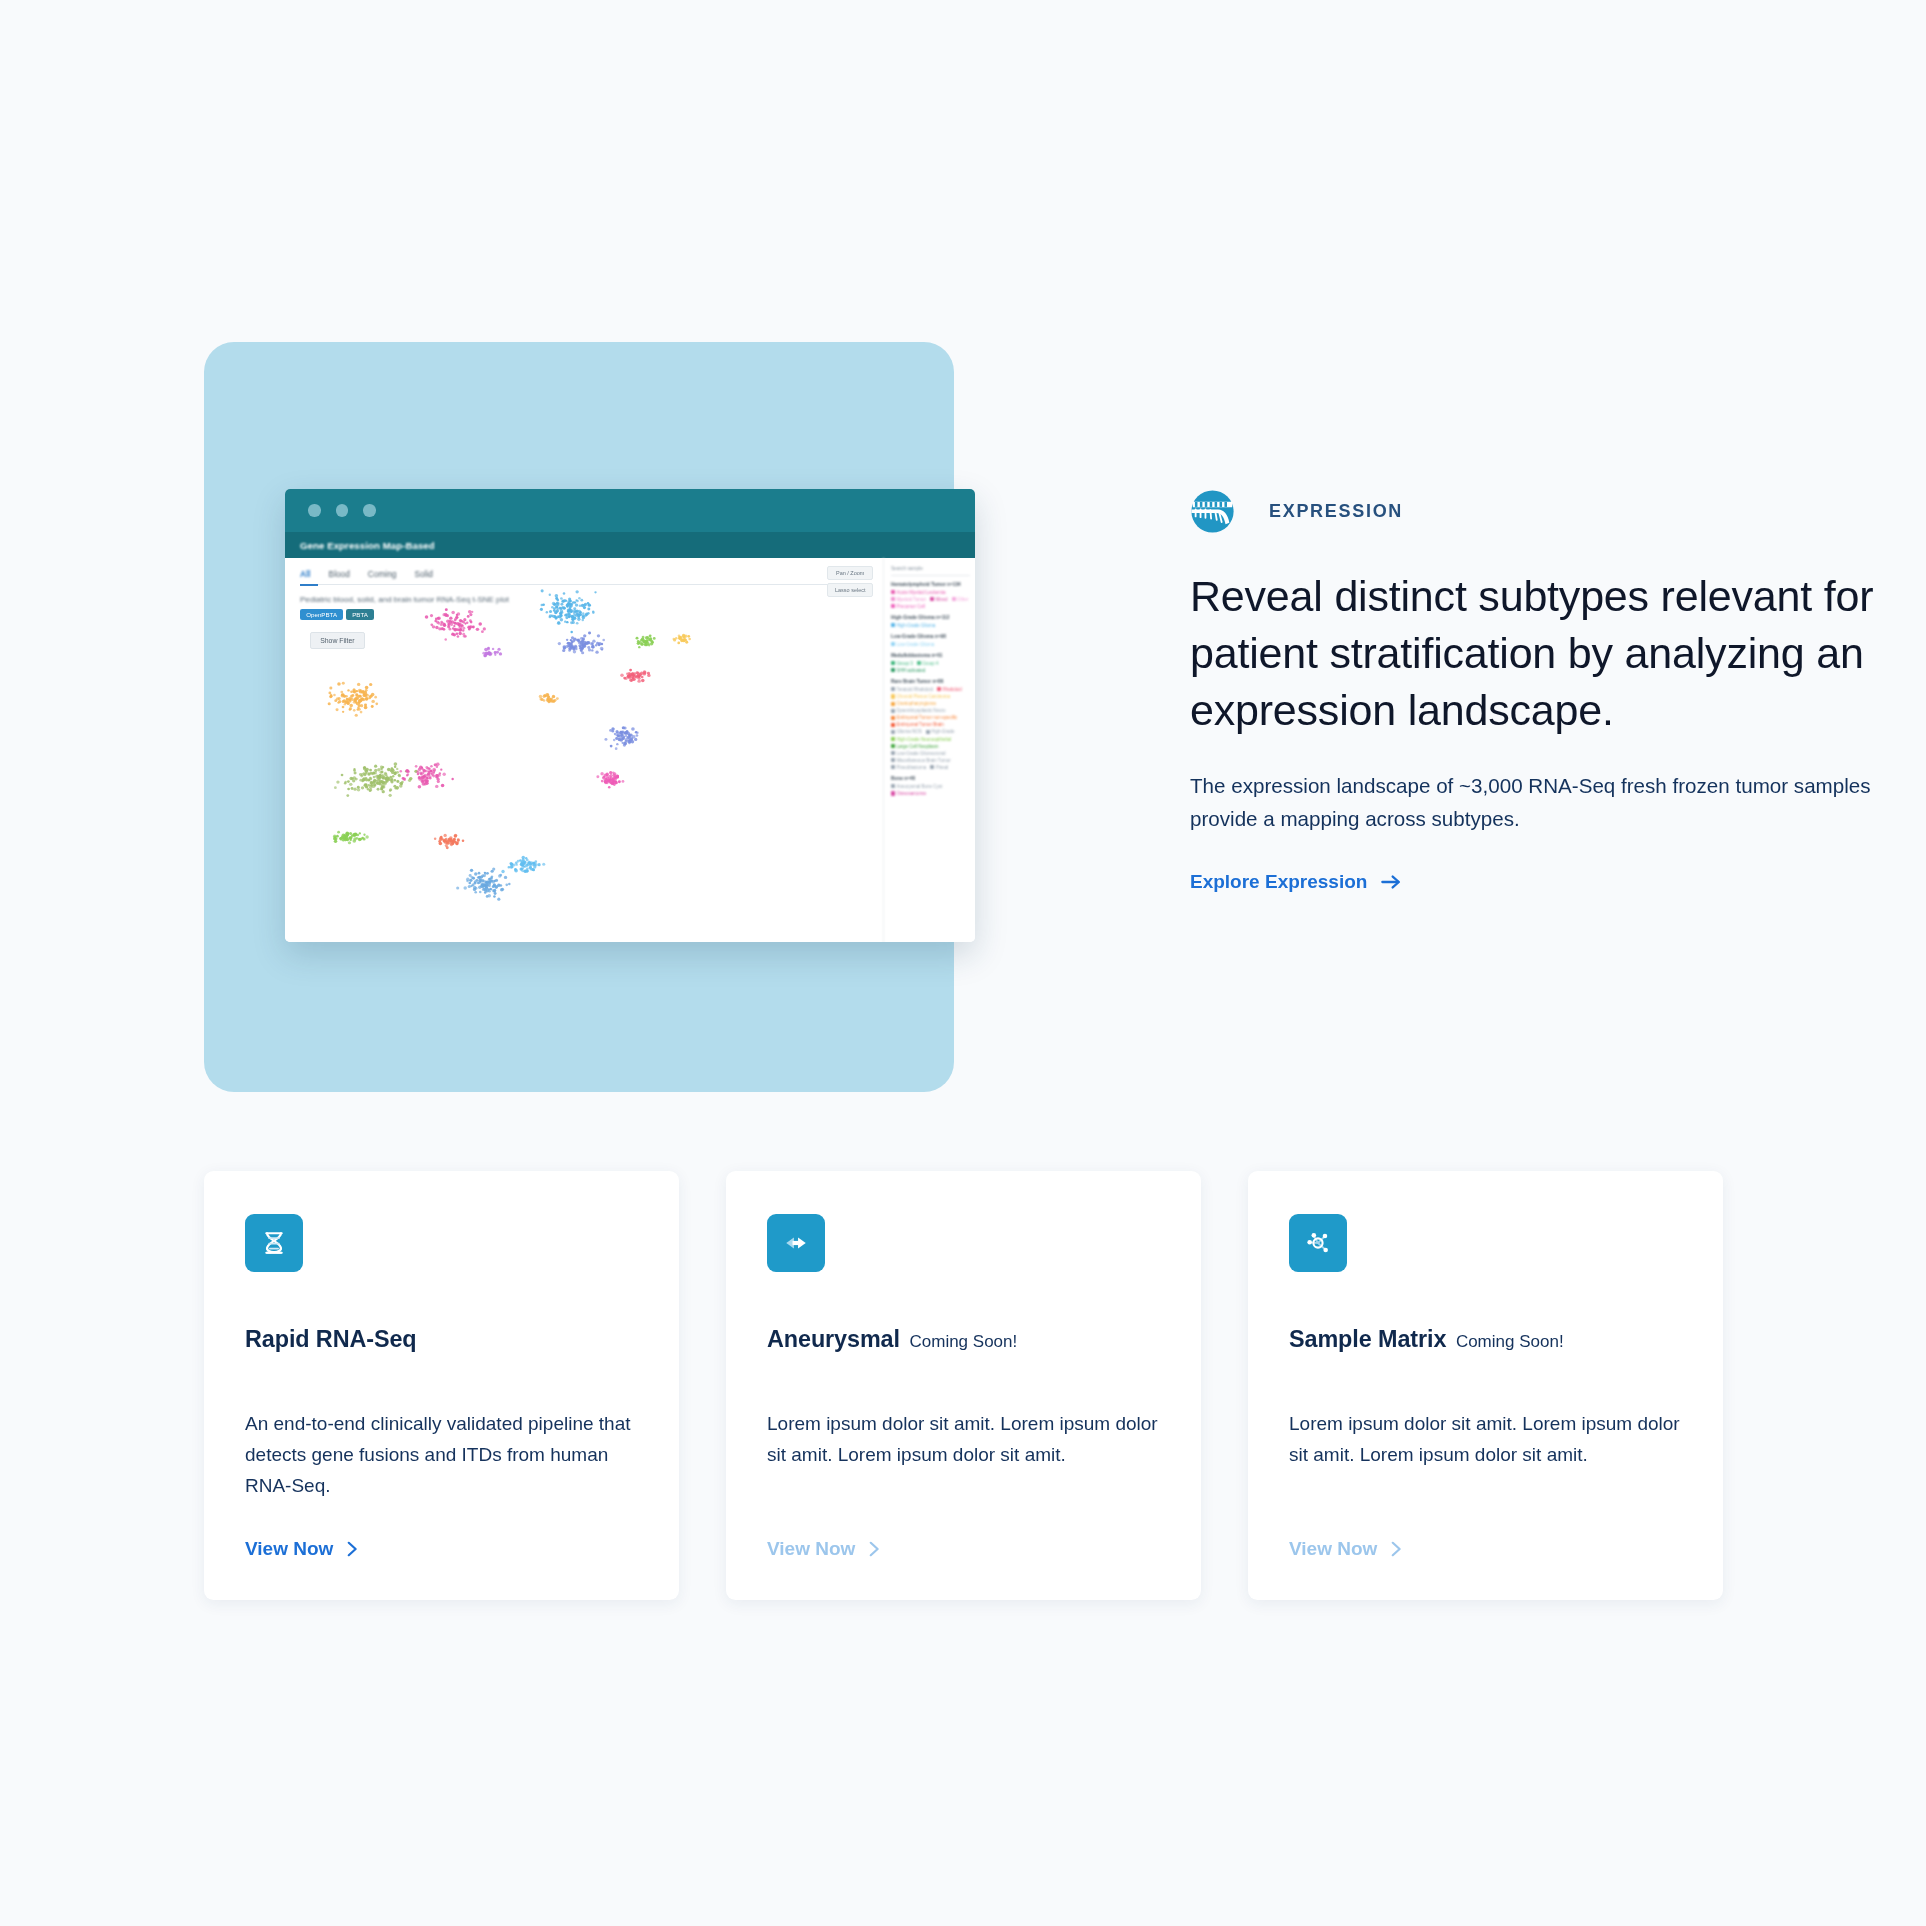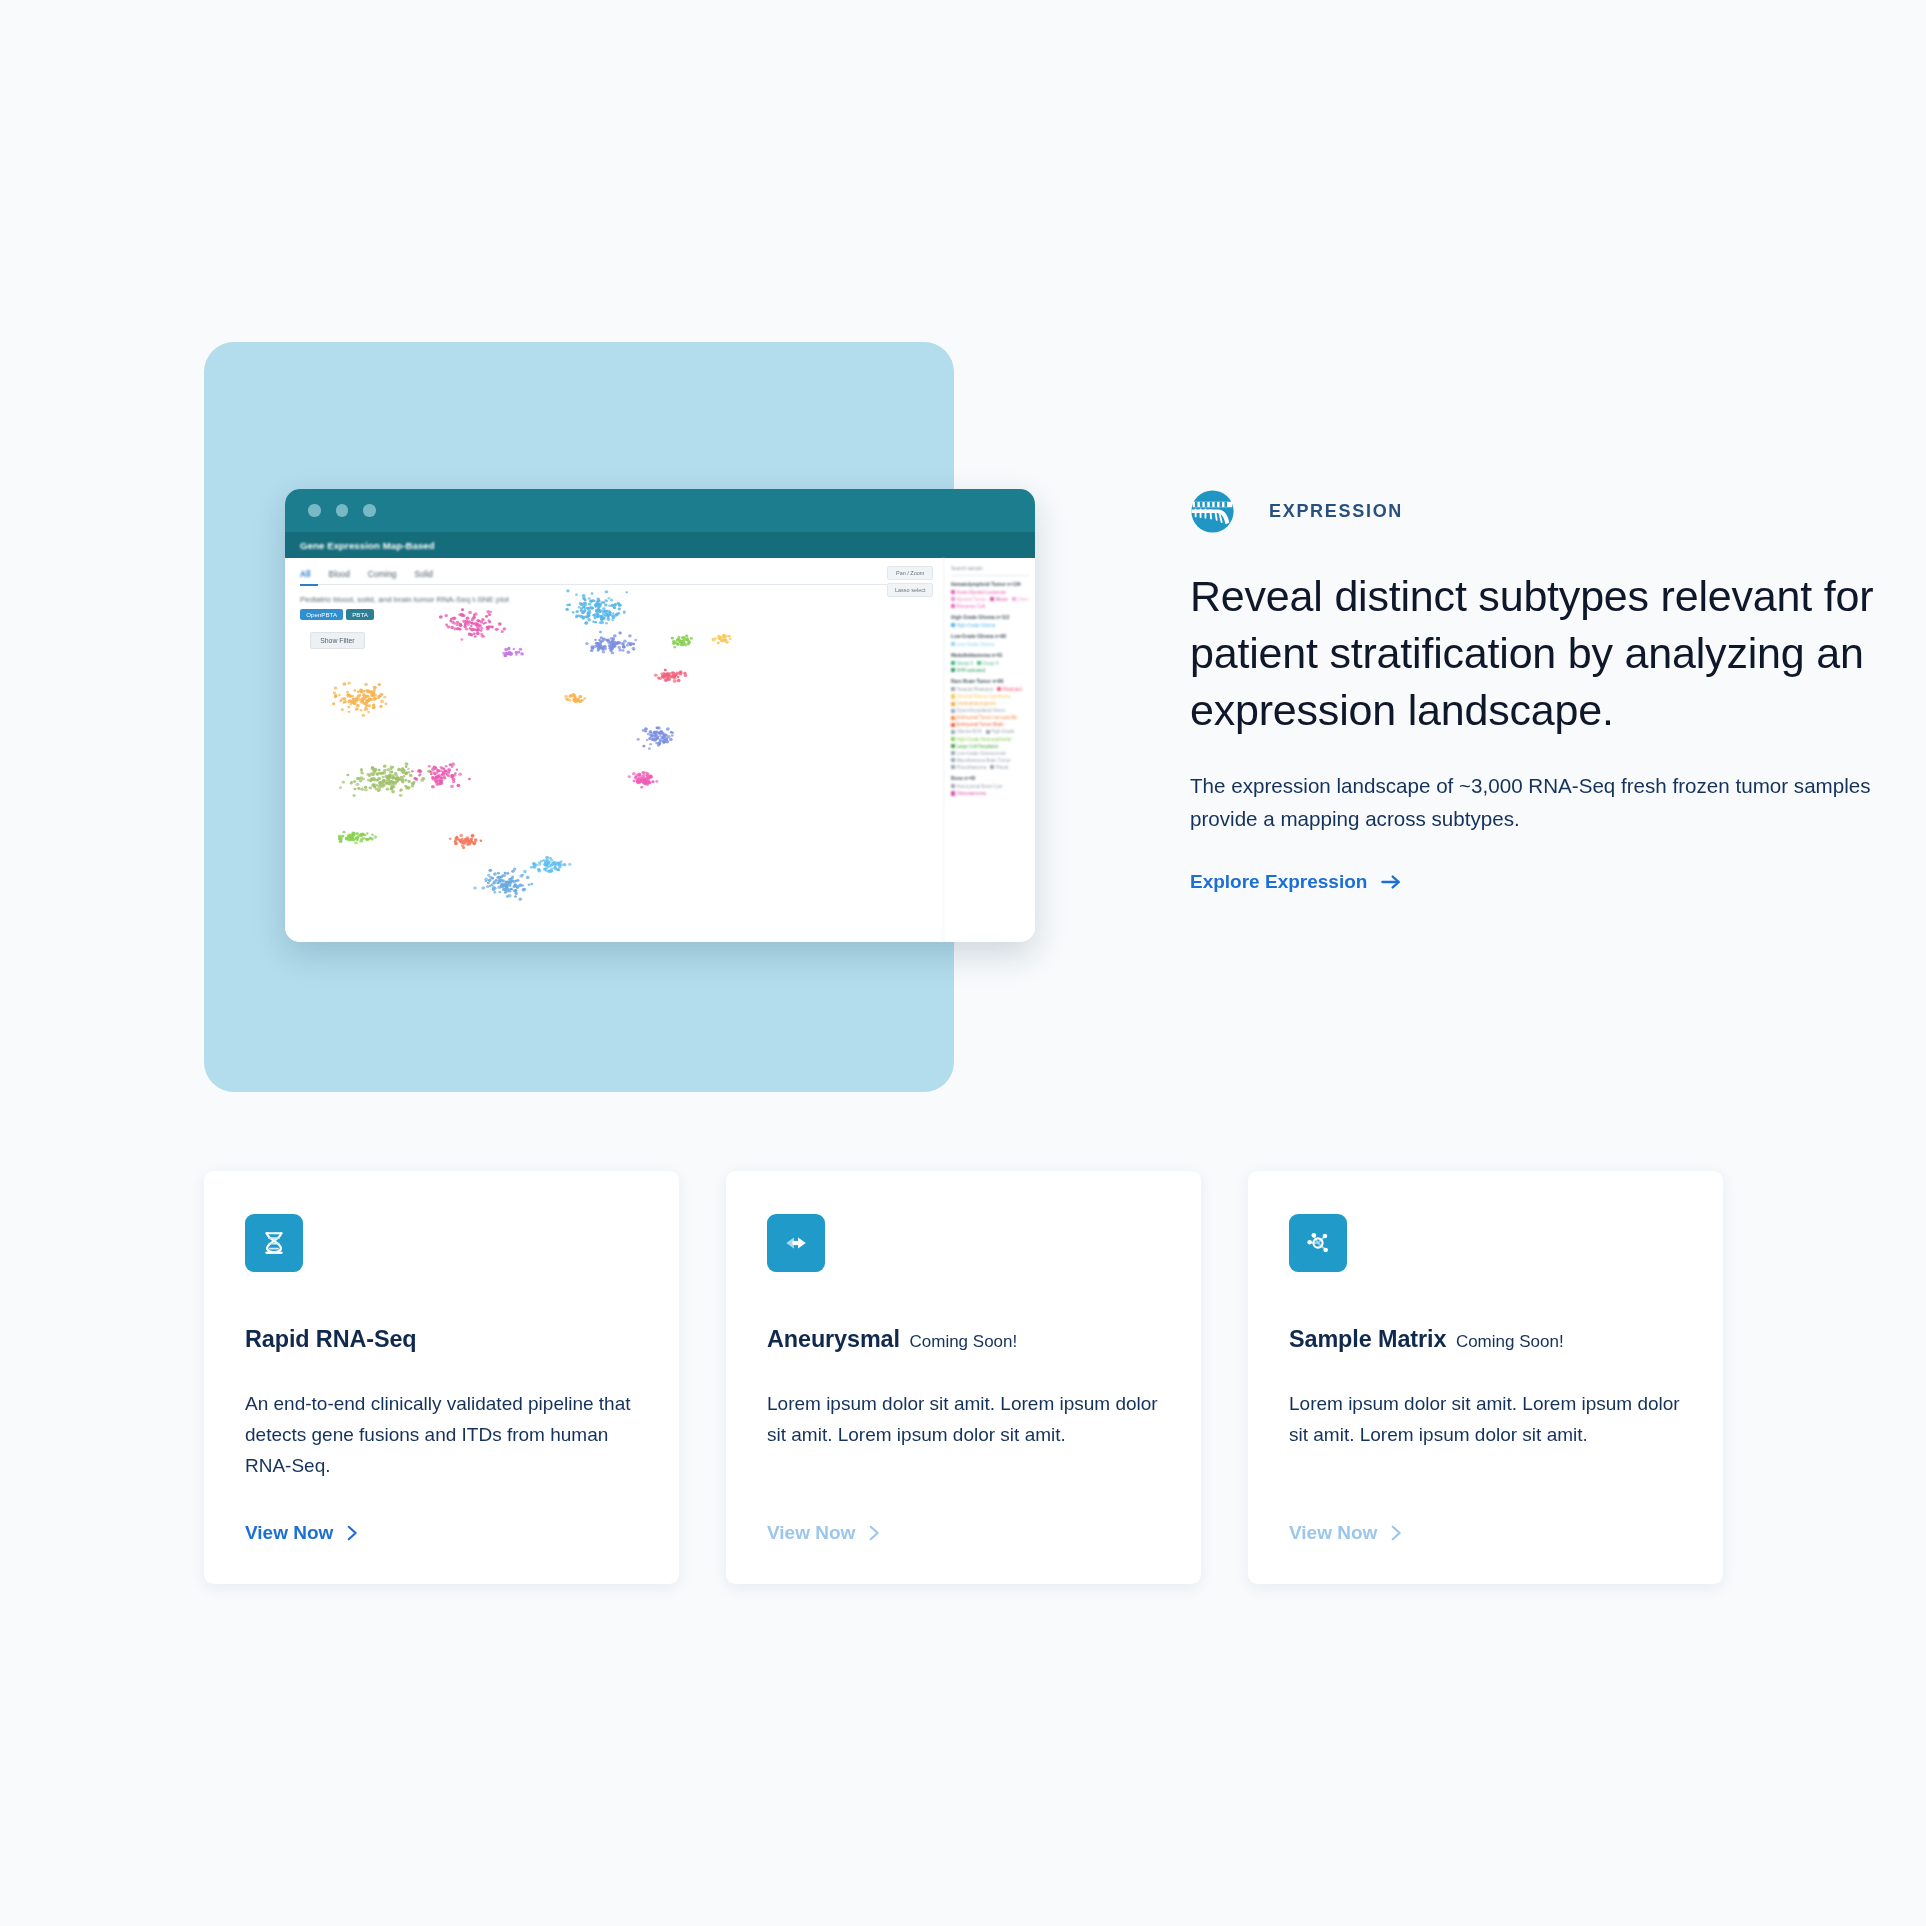--- a/index.html
+++ b/index.html
@@ -37,24 +37,24 @@
     width: 750px;
     height: 750px;
     background: #b3dcec;
     border-radius: 30px;
   }
 
   .browser-window {
     position: absolute;
     left: 81px;
     top: 147px;
-    width: 750px;
+    width: 690px;
     height: 453px;
     background: #ffffff;
-    border-radius: 15px;
+    border-radius: 5px;
     box-shadow: 0 12.4px 33px rgba(20, 60, 90, 0.18);
     overflow: hidden;
   }
 
   .bw-titlebar {
     height: 43px;
     background: #1b7d8d;
     display: flex;
     align-items: center;
     padding-left: 23.4px;
@@ -305,21 +305,21 @@
     align-items: center;
     justify-content: center;
     margin-bottom: 54px;
   }
   .card-icon svg { display: block; }
 
   .card-title-row {
     display: flex;
     align-items: baseline;
     gap: 9.6px;
-    margin-bottom: 36px;
+    margin-bottom: 56px;
   }
   .card-title {
     font-size: 23.4px;
     font-weight: bold;
     color: #10294d;
     letter-spacing: -0.1px;
   }
   .card-flag {
     font-size: 17px;
     color: #15325c;

